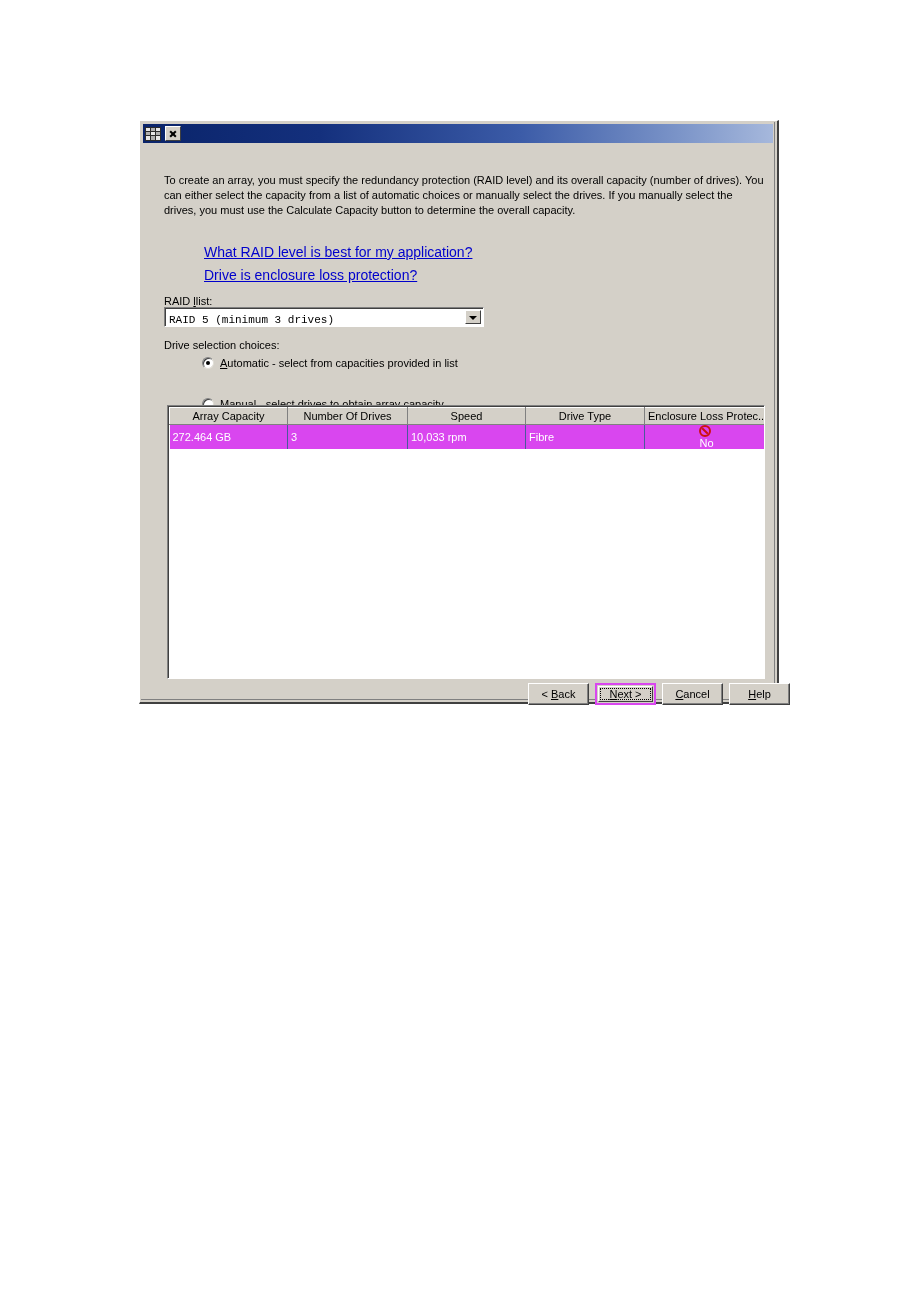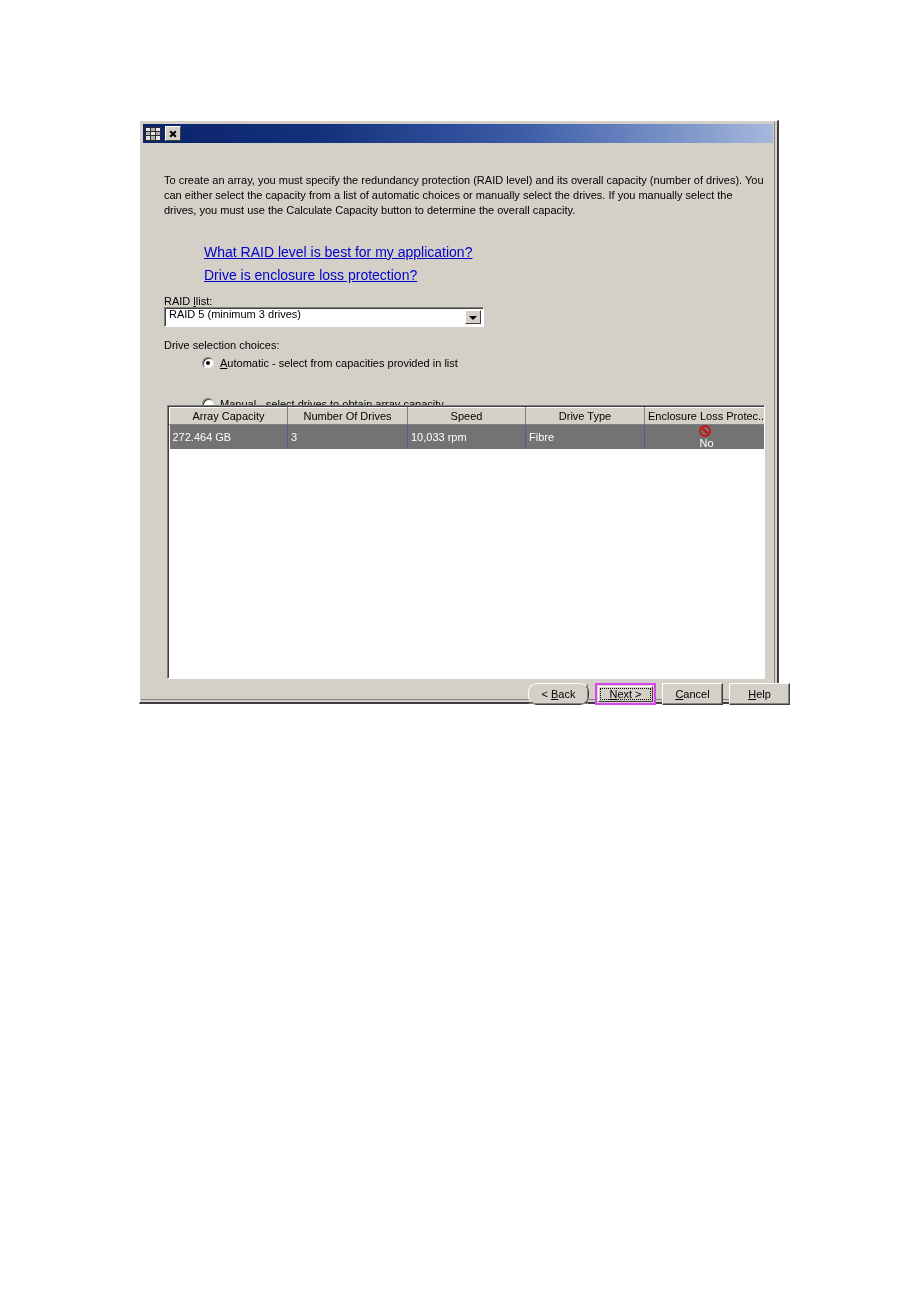--- a/index.html
+++ b/index.html
@@ -140,21 +140,22 @@
     top: 162px;
     width: 320px;
     height: 20px;
     background: #ffffff;
     border-top: 1px solid #808080;
     border-left: 1px solid #808080;
     border-right: 1px solid #ffffff;
     border-bottom: 1px solid #ffffff;
     box-sizing: border-box;
     display: flex;
-    align-items: flex-start;
+    align-items: flex-end;
+    font-family: Liberation Mono, monospace;
   }
   .combo-inner {
     position: absolute;
     left: 0; top: 0; right: 0; bottom: 0;
     border-top: 1px solid #404040;
     border-left: 1px solid #404040;
     pointer-events: none;
   }
   .combo-text {
     font-size: 11px;
@@ -284,21 +285,21 @@
   table.grid td {
     font-size: 11px;
     color: #ffffff;
     height: 16px;
     padding: 0 0 0 3px;
     border-right: 1px solid #4a5a9a;
     white-space: nowrap;
     overflow: hidden;
     box-sizing: border-box;
   }
-  tr.selected-row td { background: #737373; }
+  tr.selected-row td { background: #d946ef; }
   .cell-flex { display: flex; align-items: center; flex-direction: column; }
   .no-icon {
     width: 12px;
     height: 12px;
     border-radius: 50%;
     border: 2px solid #cc1111;
     box-sizing: border-box;
     position: relative;
     margin-right: 4px;
     flex: 0 0 auto;
@@ -337,21 +338,21 @@
     cursor: default;
   }
   .btn span u { text-decoration: underline; }
   .btn .bevel2 {
     position: absolute;
     left: 0; top: 0; right: 0; bottom: 0;
     border-right: 1px solid #808080;
     border-bottom: 1px solid #808080;
     pointer-events: none;
   }
-  .btn-back   { left: 385px; top: 538px; width: 61px; border-radius: 9px; }
+  .btn-back   { left: 385px; top: 538px; width: 61px; }
   .btn-next   { left: 452px; top: 538px; width: 61px; }
   .btn-cancel { left: 519px; top: 538px; width: 61px; text-align: right; }
   .btn-help   { left: 586px; top: 538px; width: 61px; }
 
   .btn-default {
     border: 2px solid #d946ef;
     text-align: center;
   }
   .btn-default .inner-face {
     position: absolute;

